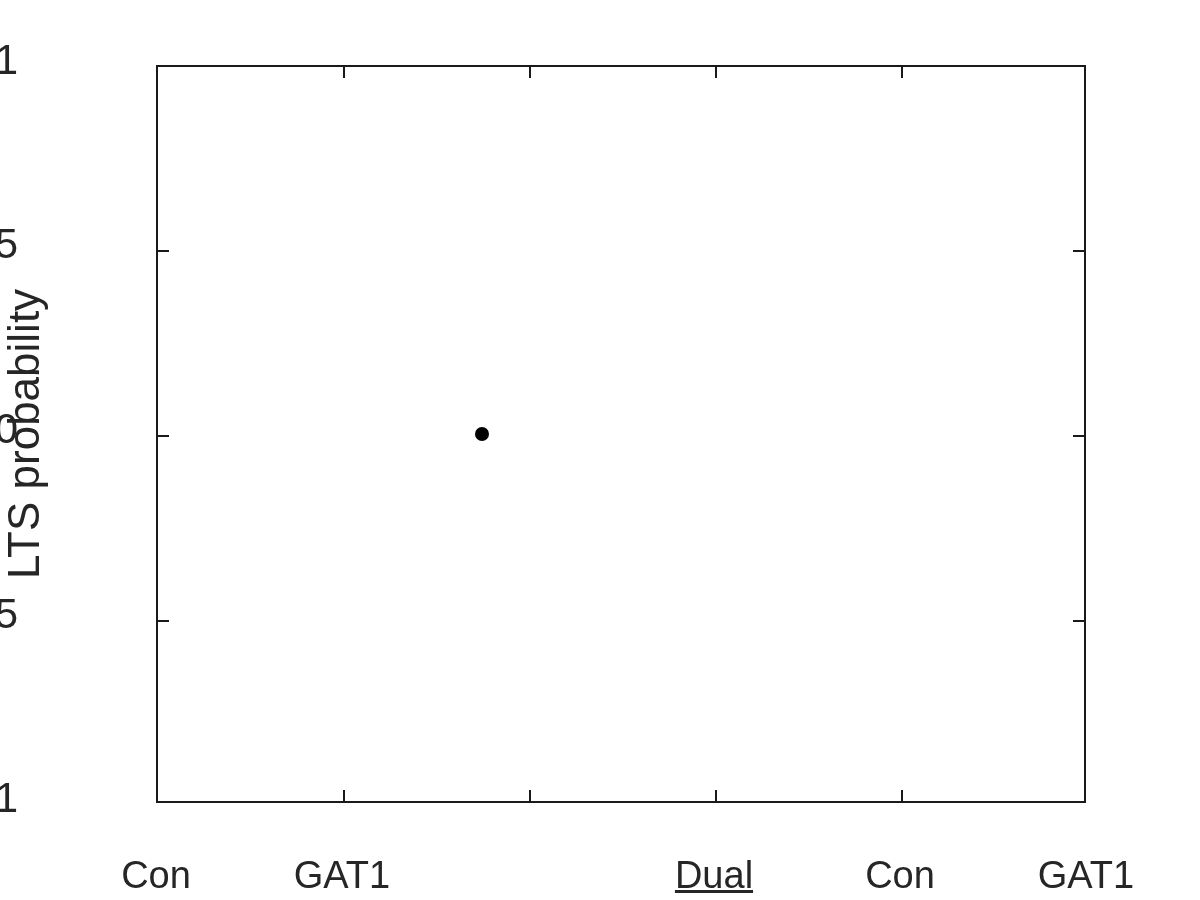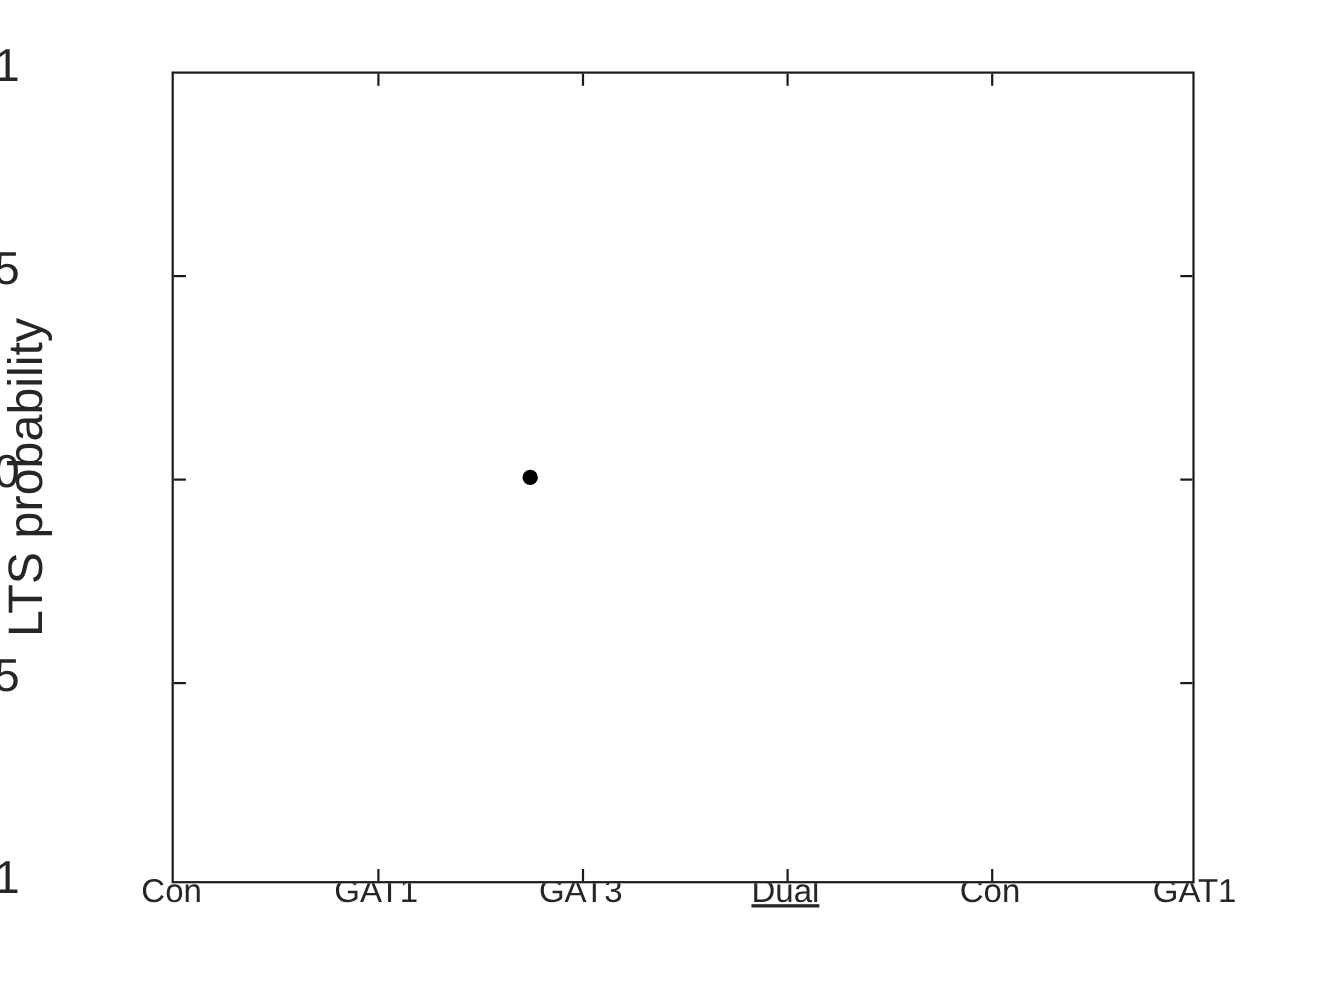--- a/index.html
+++ b/index.html
@@ -57,23 +57,23 @@
   }
   .ytick-label-inner {
     position: absolute;
     right: 0;
     top: -0.62em;
     white-space: nowrap;
   }
 
   .xtick-label {
     position: absolute;
-    top: 796px;
+    top: 856px;
     transform: translateX(-50%);
-    font-size: 30px;
+    font-size: 38px;
     line-height: 1;
     color: #262626;
     white-space: nowrap;
   }
 
   
   #ylabel {
     position: absolute;
     left: 0px;
     top: 0px;
@@ -116,21 +116,20 @@
   </div>
   <div class="ytick-label" style="top:619px;">
     <span class="ytick-label-inner">-0.5</span>
   </div>
   <div class="ytick-label" style="top:803px;">
     <span class="ytick-label-inner">-1</span>
   </div>
 
   <div class="xtick-label" style="left:156px;">Con</div>
   <div class="xtick-label" style="left:342px;">GAT1</div>
-  <div class="xtick-label" style="left:528px;">GAT3</div>
   <div class="xtick-label" style="left:714px;text-decoration:underline;">Dual</div>
   <div class="xtick-label" style="left:900px;">Con</div>
   <div class="xtick-label" style="left:1086px;">GAT1</div>
 
   <div id="plot-area">
 
     <div class="tick tick-y-left" style="top:182.5px;"></div>
     <div class="tick tick-y-left" style="top:367.5px;"></div>
     <div class="tick tick-y-left" style="top:552.5px;"></div>
 

